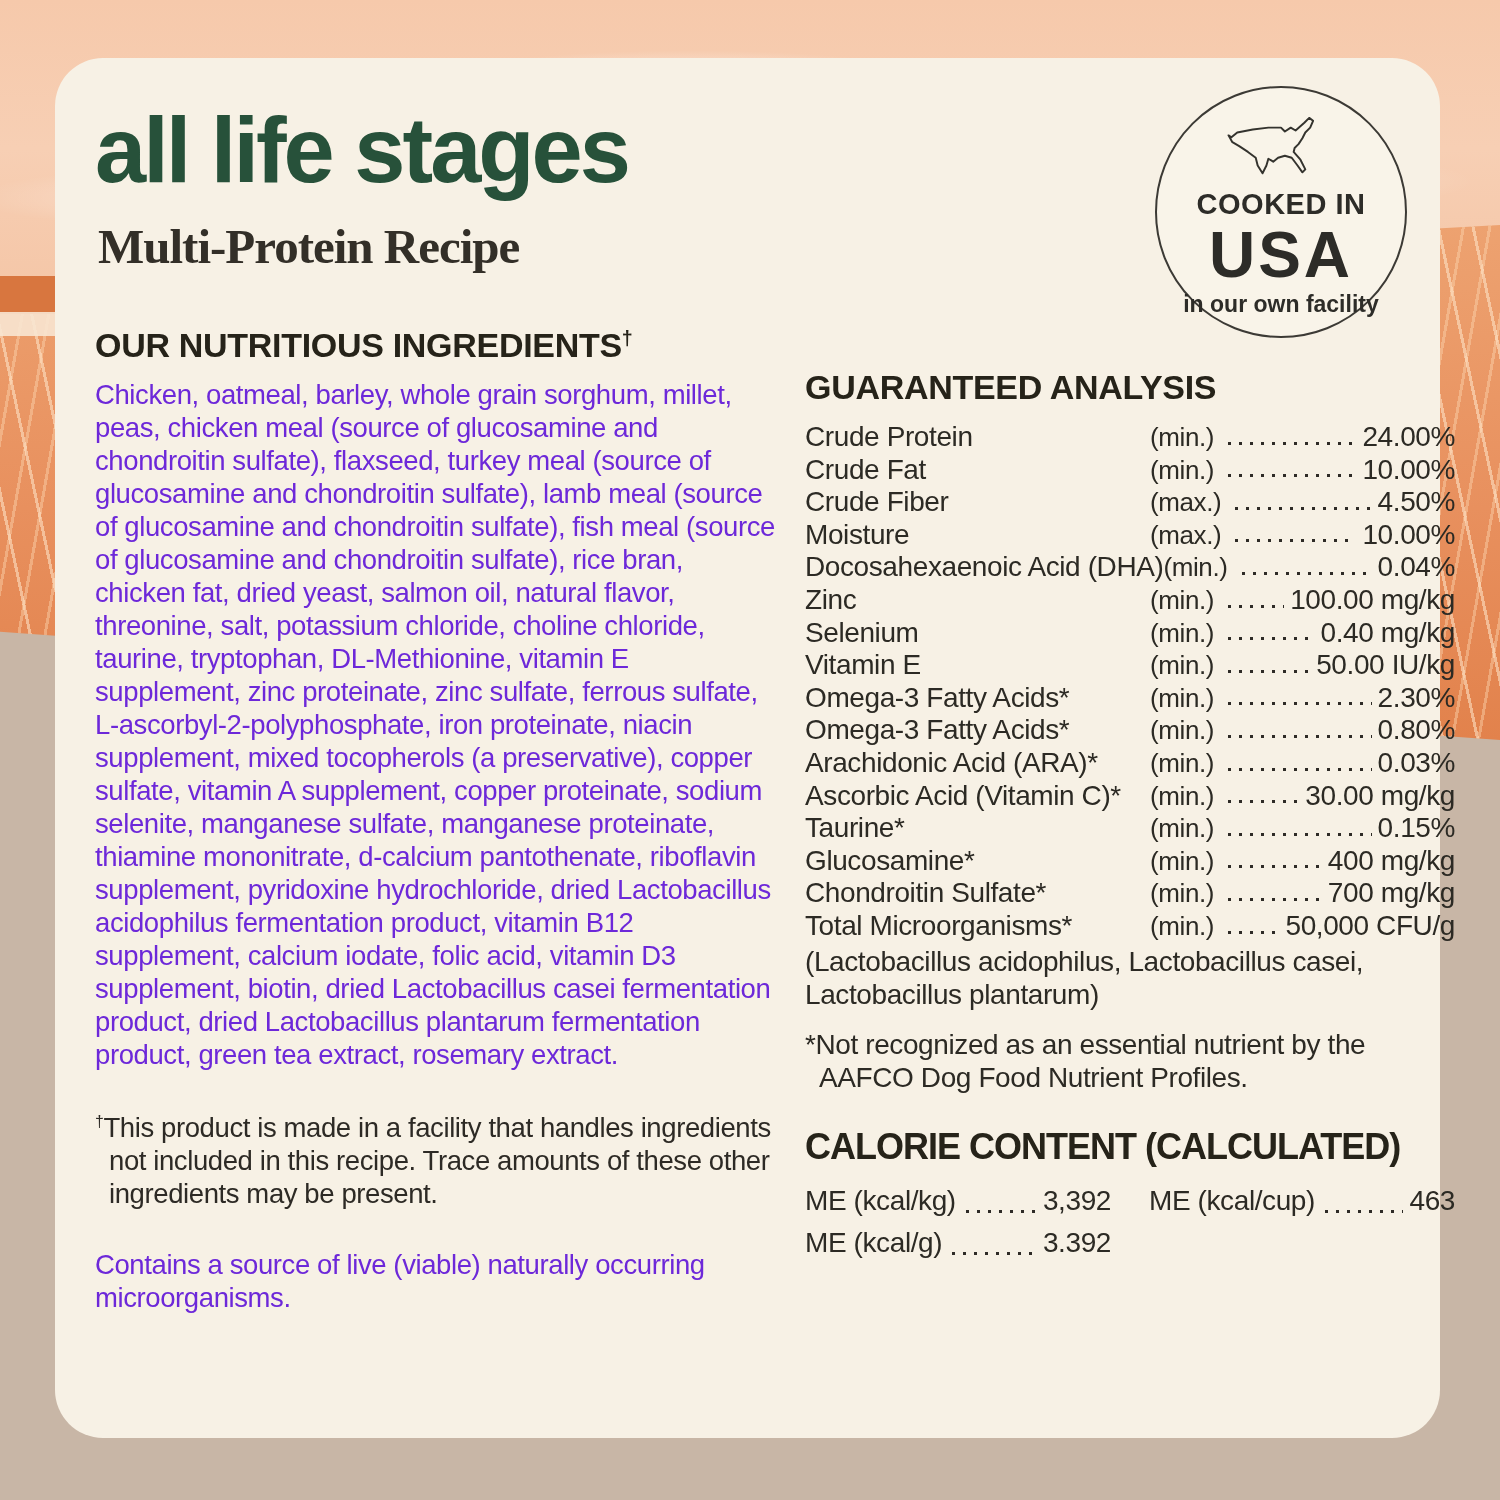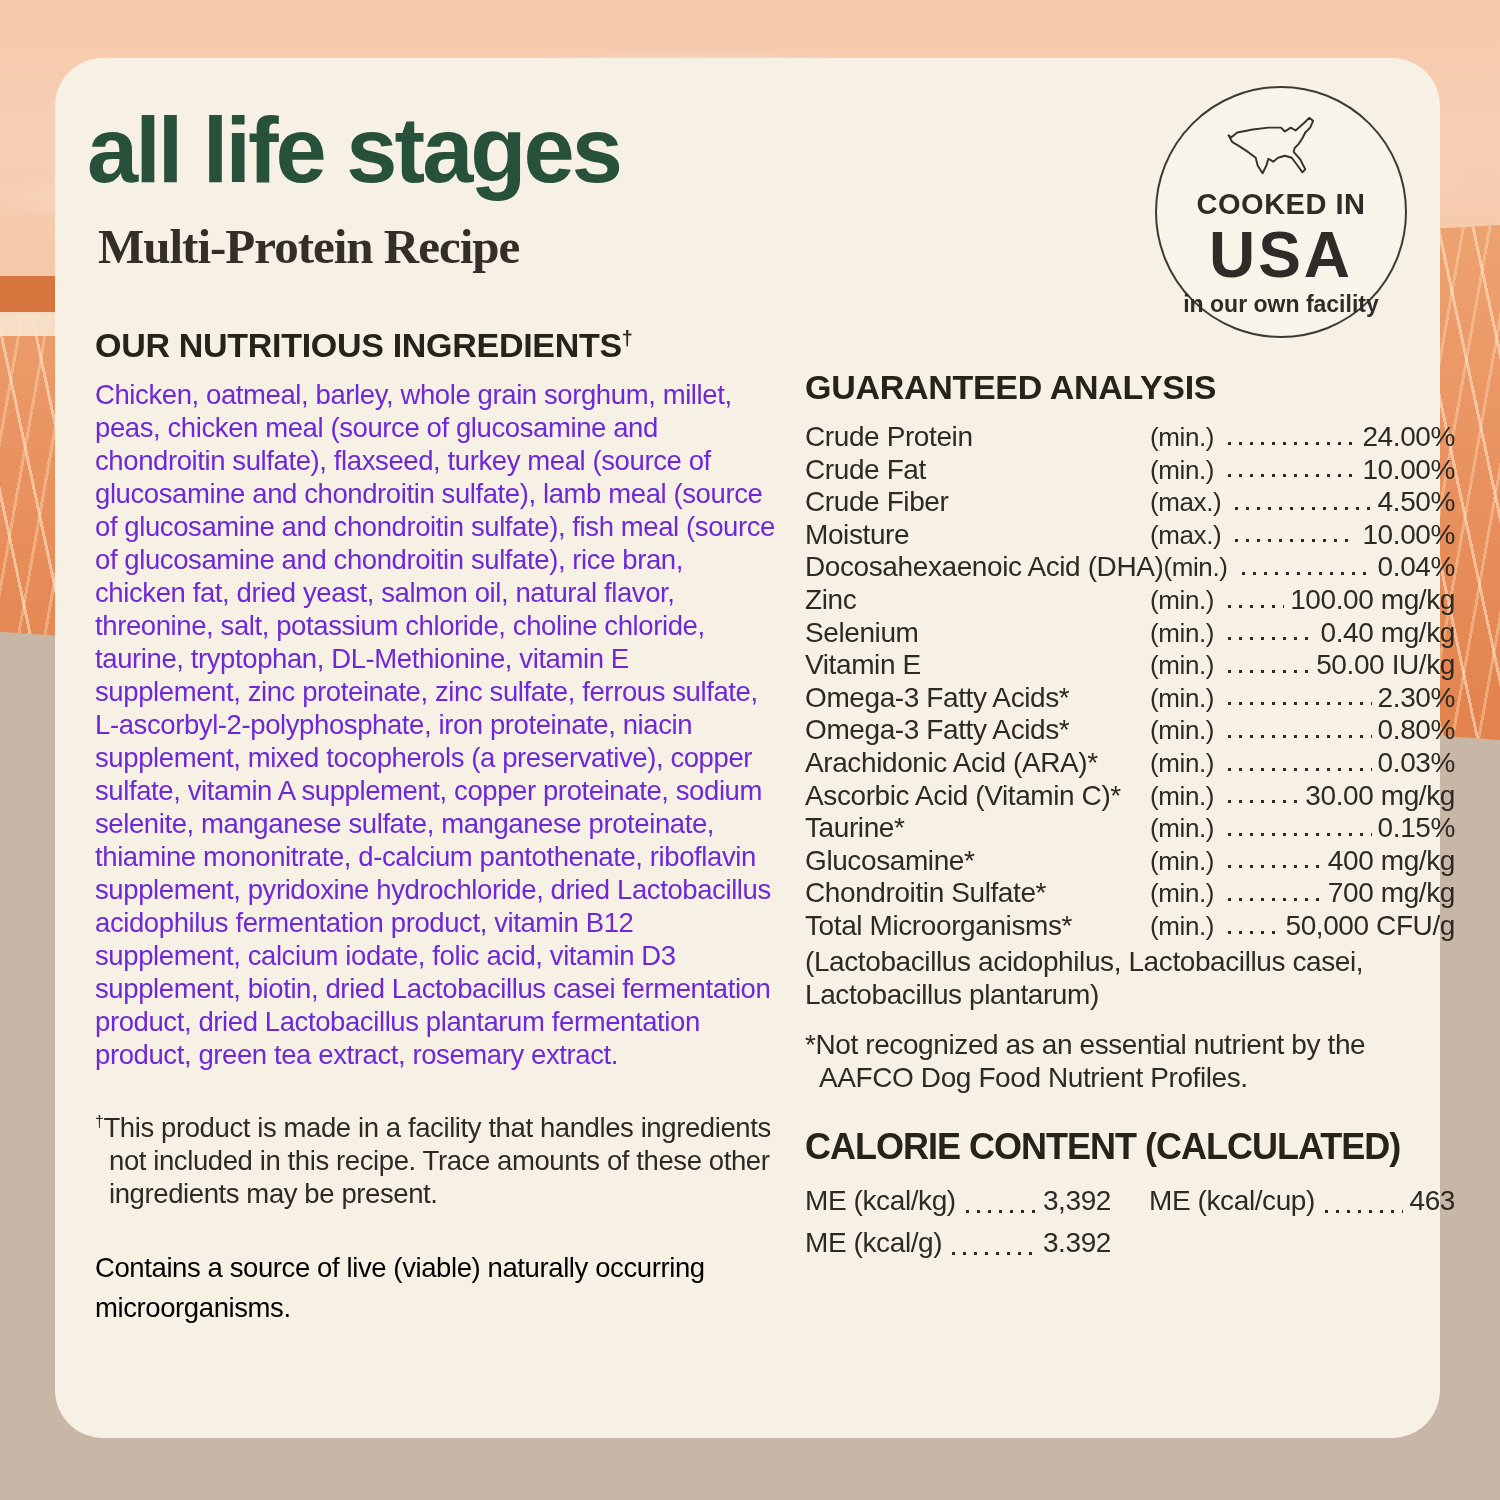--- a/index.html
+++ b/index.html
@@ -33,21 +33,21 @@
   .lake{
     position:absolute;left:0;top:312px;width:170px;height:24px;z-index:4;
     background:#f8e6d2;opacity:.9;
   }
   
   .card{
     position:absolute;left:55px;top:58px;width:1385px;height:1380px;z-index:10;
     background:#f7f1e5;border-radius:48px;
   }
   .title{
-    position:absolute;left:32px;top:46px;
+    position:absolute;left:40px;top:46px;
     font-size:92px;line-height:1;font-weight:bold;letter-spacing:-3px;
     color:#27513a;
   }
   .subtitle{
     position:absolute;left:43px;top:160px;
     font-family:"Liberation Serif","DejaVu Serif",serif;
     font-size:49px;font-weight:bold;letter-spacing:-1px;color:#332f28;
   }
   
   .badge{
@@ -68,21 +68,21 @@
   }
   sup{font-size:58%;vertical-align:super;line-height:0;}
   .ing-body{
     margin-top:13px;font-size:27.5px;line-height:33px;letter-spacing:-.4px;color:#6d28d9;
   }
   .footnote{
     margin-top:40px;font-size:27.5px;line-height:33px;letter-spacing:-.4px;color:#2d2a25;
     padding-left:14px;text-indent:-14px;
   }
   .contains-note{
-    margin-top:38px;font-size:27.5px;line-height:40px;letter-spacing:-.4px;color:#000000;
+    margin-top:38px;font-size:27.5px;line-height:33px;letter-spacing:-.4px;color:#6d28d9;
   }
   
   .ga-rows{margin-top:14px;}
   .ga-row{display:flex;align-items:baseline;font-size:28px;line-height:32.6px;letter-spacing:-.4px;}
   .ga-label{flex:none;min-width:345px;white-space:nowrap;}
   .ga-basis{flex:none;font-size:26px;margin-right:4px;}
   .dots{
     flex:1 1 auto;align-self:stretch;margin:0 6px;min-width:18px;
     background-image:radial-gradient(circle,#2e2b26 1.7px,rgba(0,0,0,0) 1.9px);
     background-size:11px 5px;background-repeat:repeat-x;background-position:left bottom 8px;

